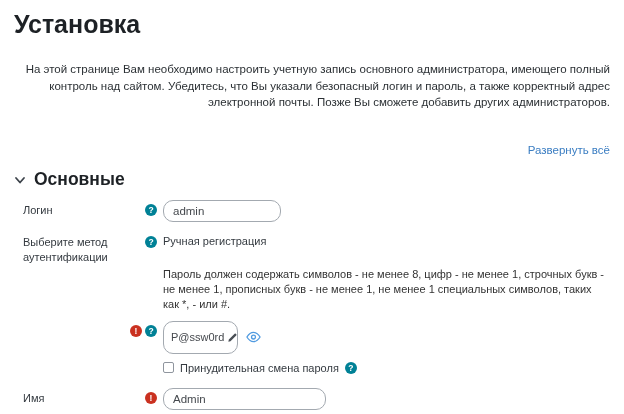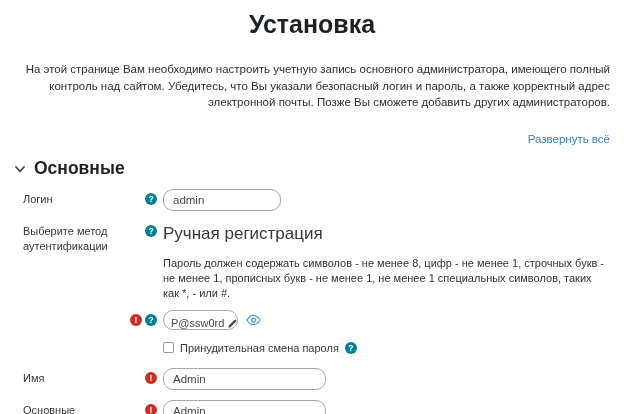--- a/index.html
+++ b/index.html
@@ -1,24 +1,24 @@
 <!DOCTYPE html>
 <html><head>
 <meta charset="utf-8">
 <style>
   * { margin:0; padding:0; box-sizing:border-box; }
   html,body { width:624px; height:414px; overflow:hidden; background:#fff;
     font-family:"Liberation Sans", sans-serif; color:#343a40; }
   .page { padding:10px 14px 0 14px; }
 
-  h1.page-title { font-size:25px; font-weight:700; color:#1d2125; letter-spacing:0;text-align:center; }
+  h1.page-title { font-size:25px; font-weight:700; color:#1d2125; letter-spacing:0; }
 
   .intro { margin-top:22px; font-size:11.5px; line-height:1.45; color:#2b3034; max-width:598px;text-align:right; }
 
-  .expand-row { margin-top:18px; text-align:right; }
+  .expand-row { margin-top:29px; text-align:right; }
   .expand-link { font-size:11.5px; color:#3a7dc2; text-decoration:none; cursor:pointer; }
 
   .section-head { margin-top:11px; display:flex; align-items:center; gap:8px; cursor:pointer; }
   .section-head .chev { display:inline-flex; width:12px; height:12px; }
   .section-title { font-size:17.5px; font-weight:700; color:#1d2125; }
 
   .mform { margin-top:10px; }
   .frow { display:flex; align-items:flex-start; margin-bottom:8px; min-height:24px; }
   .fl { flex:0 0 149px; display:flex; align-items:flex-start; padding:3px 6px 0 9px; }
   .fl .lbl { font-size:11px; line-height:1.35; color:#343a40; max-width:96px; }
@@ -30,27 +30,27 @@
     color:#fff; line-height:1; flex:0 0 auto; }
   .cicon.help { background:#008196; cursor:pointer; }
   .cicon.req  { background:#ca3120; }
 
   .tinput { height:22px; border:1px solid #a3a9b0; border-radius:10px; background:#fff;
     font-family:"Liberation Sans", sans-serif; font-size:11.5px; color:#45494e;
     padding:0 9px; outline:none; }
   .w-login { width:118px; }
   .w-name  { width:163px; }
 
-  .pwd-box { height:20px; width:75px; border:1px solid #a3a9b0; border-radius:10px;
-    display:inline-flex; align-items:flex-end; padding:0 7px; gap:3px; }
+  .pwd-box { height:33px; width:75px; border:1px solid #a3a9b0; border-radius:10px;
+    display:inline-flex; align-items:center; padding:8px 7px; gap:3px; }
   .pwd-text { font-size:11px; color:#45494e; white-space:nowrap; }
 
   .eye-btn { display:inline-flex; cursor:pointer; margin-left:2px; }
 
-  .static-text { font-size:17px; color:#343a40; padding-top:3px; }
+  .static-text { font-size:11px; color:#343a40; padding-top:3px; }
 
   .hint-row { margin-bottom:8px; }
   .hint { font-size:11px; line-height:1.4; color:#333; max-width:452px; }
 
   .chk-row { margin:2px 0 12px 0; min-height:14px; }
   .chk-wrap { display:flex; align-items:center; gap:6px; }
   .chk { width:11px; height:11px; border:1px solid #8f959e; border-radius:2px; background:#fff; cursor:pointer; }
   .chk-label { font-size:11px; color:#343a40; }
 </style>
 </head>

